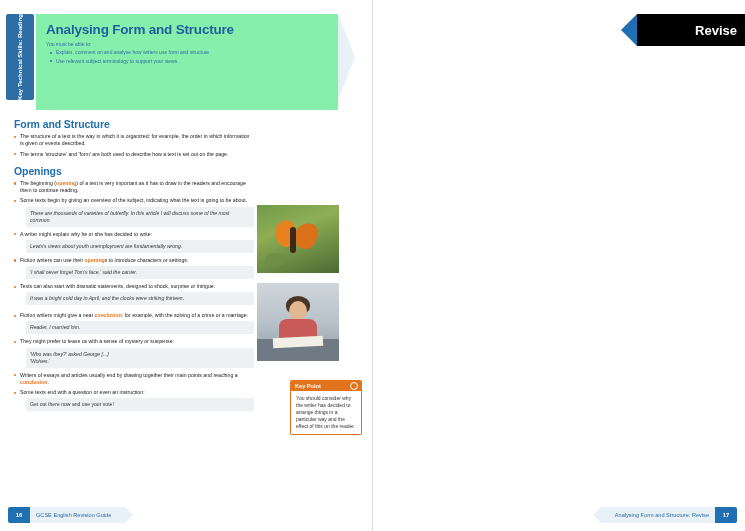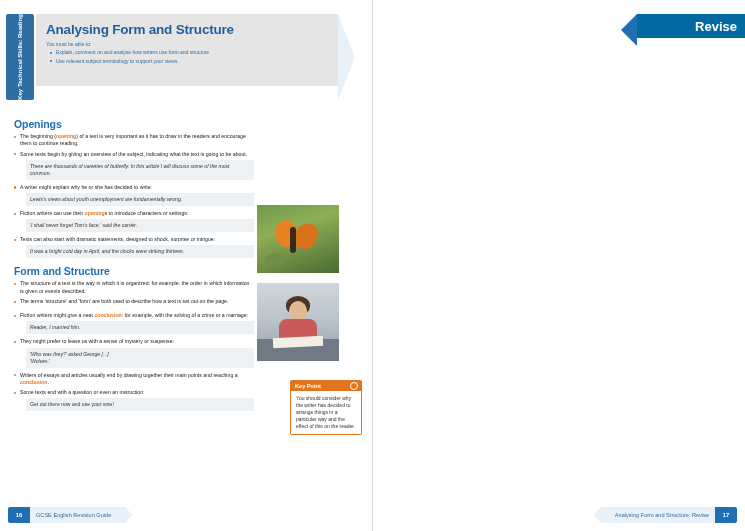--- a/index.html
+++ b/index.html
@@ -24,22 +24,22 @@
   }
   .side-tab .txt{
     position:absolute;left:-29px;top:29px;width:86px;height:28px;
     transform:rotate(-90deg);
     display:flex;align-items:center;justify-content:center;
     text-align:center;font-weight:bold;font-size:6.1px;line-height:8px;
   }
 
   
   .title-banner{
-    position:absolute;left:36px;top:14px;width:302px;height:72px;
-    background:#e5e5e5;
+    position:absolute;left:36px;top:14px;width:302px;height:96px;
+    background:#86efac;
   }
   .title-banner:after{
     content:"";position:absolute;right:-17px;top:0;width:0;height:0;
     border-top:43px solid transparent;border-bottom:43px solid transparent;
     border-left:17px solid #e8f1f8;
   }
   .title-banner h1{
     margin:0;padding:8px 0 0 10px;
     font-size:13.5px;color:#1f5f9e;font-weight:bold;letter-spacing:-0.2px;
   }
@@ -106,21 +106,21 @@
     position:absolute;right:4px;top:1.5px;width:6px;height:6px;border-radius:50%;
     border:1px solid #fff;
   }
   .keybox .body{
     border:0.8px solid #e2741d;border-top:0;background:#fff;
     padding:4px 5px;font-size:5px;line-height:7px;color:#333;border-radius:0 0 2px 2px;
   }
 
   
   .revise-tab{
-    position:absolute;right:0;top:14px;width:108px;height:24px;background:#0369a1;
+    position:absolute;right:0;top:14px;width:108px;height:32px;background:#000000;
   }
   .revise-tab:before{
     content:"";position:absolute;left:-16px;top:0;width:0;height:0;
     border-top:16px solid transparent;border-bottom:16px solid transparent;
     border-right:16px solid #1f6fb2;
   }
   .revise-tab span{
     position:absolute;left:0;right:8px;top:0;bottom:0;display:flex;align-items:center;justify-content:flex-end;
     color:#fff;font-weight:bold;font-size:13px;
   }
@@ -171,49 +171,49 @@
       <div class="must">You must be able to:</div>
       <ul class="must-list">
         <li>Explain, comment on and analyse how writers use form and structure</li>
         <li>Use relevant subject terminology to support your views.</li>
       </ul>
     </div>
 
     <div class="lcol">
 
       <div class="block">
-        <h2 class="sec">Openings</h2>
-        <ul class="bullets">
-          <li>
-            <span>The beginning (<span class="kw">opening</span>) of a text is very important as it has to draw in the readers and encourage them to continue reading.</span>
-          </li>
-          <li>
-            <span>Some texts begin by giving an overview of the subject, indicating what the text is going to be about.</span>
-            <div class="quote">There are thousands of varieties of butterfly. In this article I will discuss some of the most common.</div>
-          </li>
-          <li>
-            <span>A writer might explain why he or she has decided to write:</span>
-            <div class="quote">Lewis's views about youth unemployment are fundamentally wrong.</div>
-          </li>
-          <li>
-            <span>Fiction writers can use their <span class="kw">opening</span>s to introduce characters or settings:</span>
-            <div class="quote">'I shall never forget Tom's face,' said the carrier.</div>
-          </li>
-          <li>
-            <span>Texts can also start with dramatic statements, designed to shock, surprise or intrigue:</span>
-            <div class="quote">It was a bright cold day in April, and the clocks were striking thirteen.</div>
-          </li>
-        </ul>
-      </div>
-
-      <div class="block">
         <h2 class="sec">Form and Structure</h2>
         <ul class="bullets">
           <li><span>The structure of a text is the way in which it is organized: for example, the order in which information is given or events described.</span></li>
           <li><span>The terms 'structure' and 'form' are both used to describe how a text is set out on the page.</span></li>
+        </ul>
+      </div>
+
+      <div class="block">
+        <h2 class="sec">Openings</h2>
+        <ul class="bullets">
+          <li>
+            <span>The beginning (<span class="kw">opening</span>) of a text is very important as it has to draw in the readers and encourage them to continue reading.</span>
+          </li>
+          <li>
+            <span>Some texts begin by giving an overview of the subject, indicating what the text is going to be about.</span>
+            <div class="quote">There are thousands of varieties of butterfly. In this article I will discuss some of the most common.</div>
+          </li>
+          <li>
+            <span>A writer might explain why he or she has decided to write:</span>
+            <div class="quote">Lewis's views about youth unemployment are fundamentally wrong.</div>
+          </li>
+          <li>
+            <span>Fiction writers can use their <span class="kw">opening</span>s to introduce characters or settings:</span>
+            <div class="quote">'I shall never forget Tom's face,' said the carrier.</div>
+          </li>
+          <li>
+            <span>Texts can also start with dramatic statements, designed to shock, surprise or intrigue:</span>
+            <div class="quote">It was a bright cold day in April, and the clocks were striking thirteen.</div>
+          </li>
         </ul>
       </div>
 
       <div class="block">
         <ul class="bullets">
           <li>
             <span>Fiction writers might give a neat <span class="kw">conclusion</span>: for example, with the solving of a crime or a marriage:</span>
             <div class="quote">Reader, I married him.</div>
           </li>
           <li>

